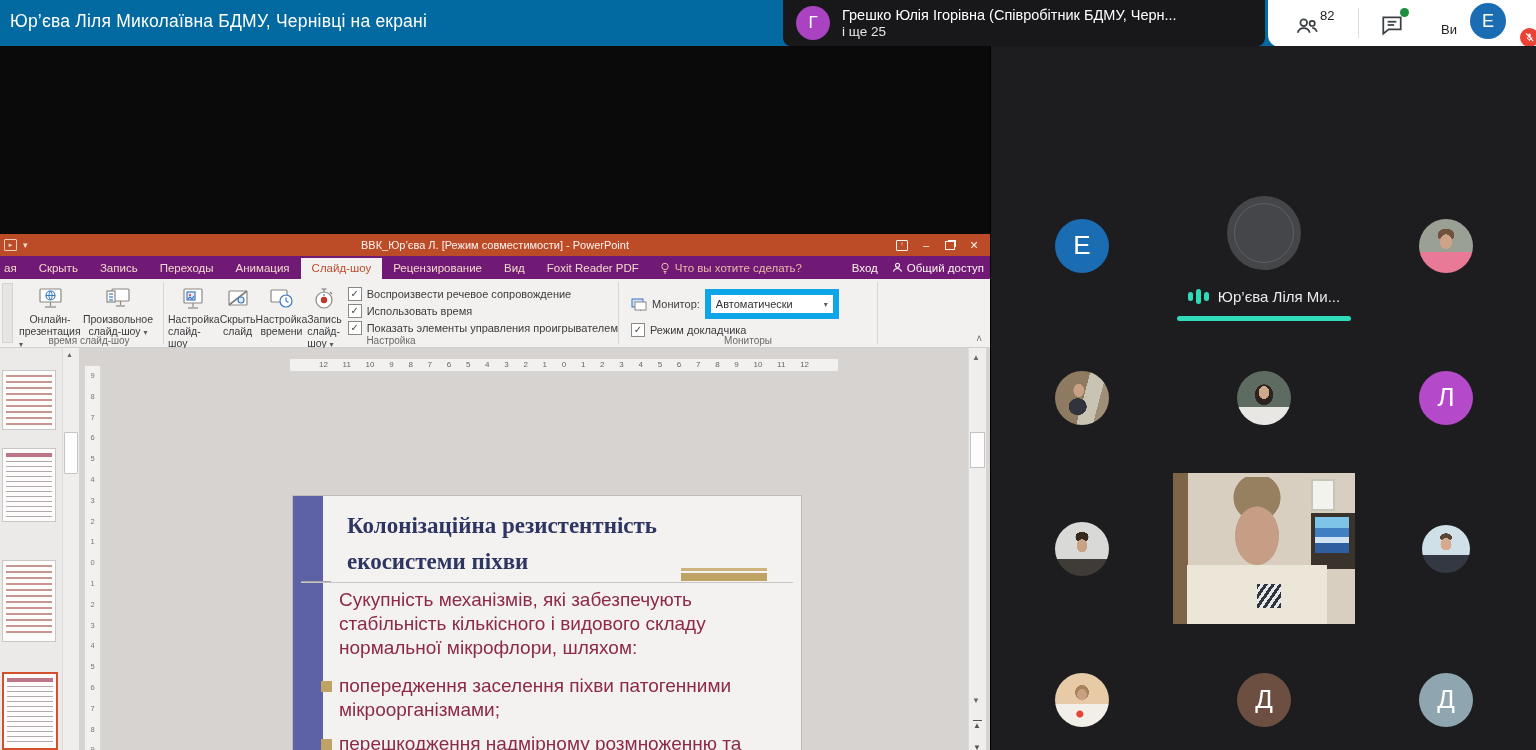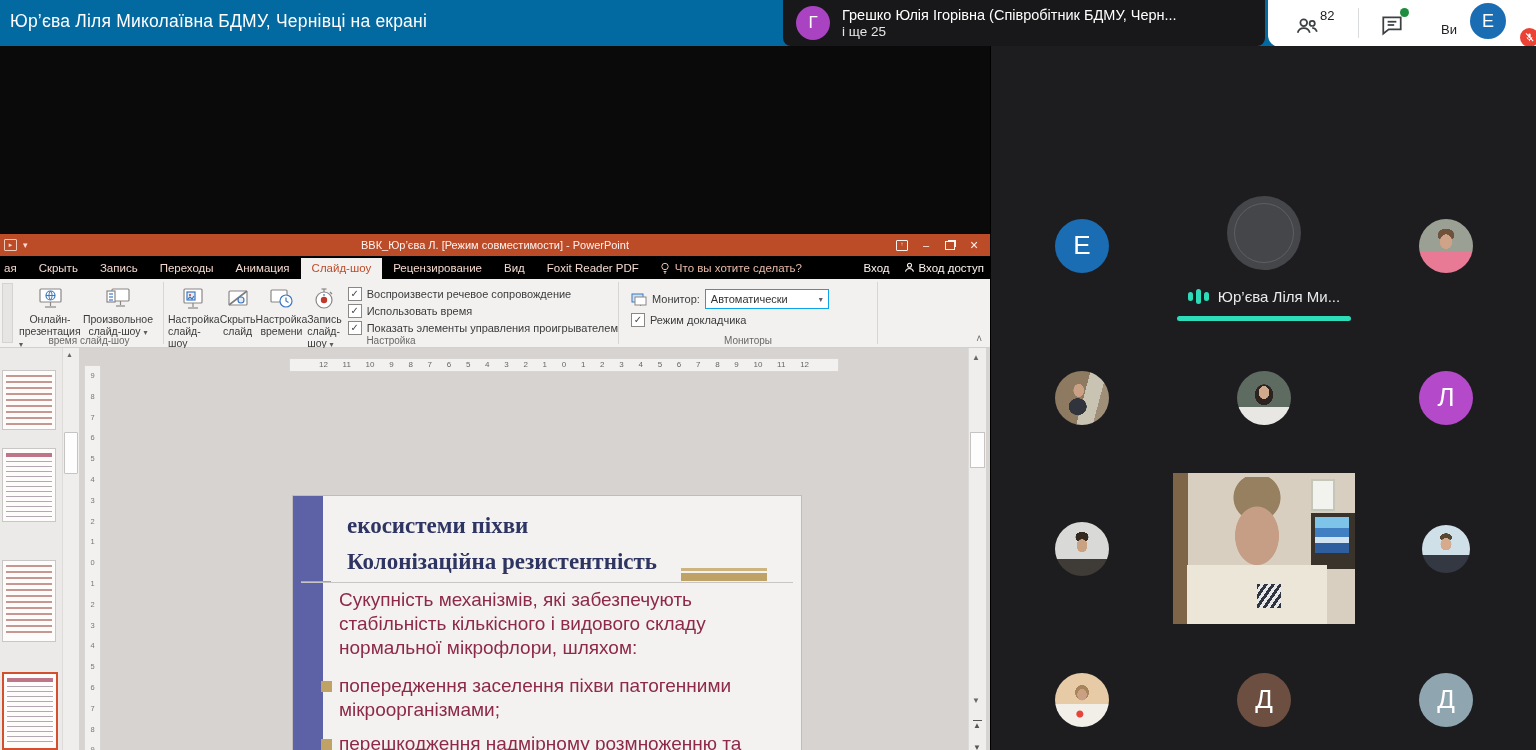--- a/index.html
+++ b/index.html
@@ -61,21 +61,21 @@
   .rbtn .ric{height:28px;display:flex;align-items:center;}
   .rbtn-sliver{width:9px;background:#e7e5e3;border:1px solid #d5d3d1;margin:4px 2px;}
   .caret{font-size:8px;color:#5f5d5b;}
   .cbcol{display:flex;flex-direction:column;gap:3px;padding:4px 6px 0 6px;}
   .cbrow{display:flex;align-items:center;gap:5px;font-size:11px;color:#3b3b3b;white-space:nowrap;}
   .cb{width:12px;height:12px;background:#fff;border:1px solid #8a8886;font-size:10px;line-height:11px;
       color:#454545;text-align:center;flex:0 0 auto;}
   .cb i{font-style:normal;}
   .mon-grp{display:flex;flex-direction:column;gap:4px;padding:6px 8px 0 8px;}
   .monrow{display:flex;align-items:center;gap:5px;font-size:11px;color:#3b3b3b;}
-  .mon-select{width:112px;height:18px;background:#fff;border:1px solid #0ea5e9;display:flex;
+  .mon-select{width:112px;height:18px;background:#fff;border:6px solid #0ea5e9;display:flex;
               align-items:center;justify-content:space-between;padding:0 5px;font-size:11px;color:#333;text-align:right;}
   .ribbon-collapse{position:absolute;right:8px;bottom:3px;font-size:10px;color:#6a6866;}
 
   
   .work{left:0;top:114px;width:990px;height:448px;background:#d6d3d1;overflow:hidden;}
   .thumb-panel{left:0;top:0;width:62px;height:448px;background:#eceae8;}
   .thumb{position:absolute;left:2px;width:52px;background:#fdfcfb;border:1px solid #c9c7c5;}
   .thumb.sel{border:2px solid #d2502e;}
   .t-lines{position:absolute;inset:4px 3px 4px 3px;
      background:repeating-linear-gradient(180deg,#b4766d 0 2px,transparent 2px 6px);opacity:.75;}
@@ -228,21 +228,21 @@
           <span class="wb-ribbon">↑</span>
             </span>
         <span class="win-btn">–</span>
         <span class="win-btn">
           <span class="wb-restore"></span>
             </span>
         <span class="win-btn" style="font-size:14px;">×</span>
       </div>
     </div>
 
-    <div class="abs ppt-tabs" style="background: #000000; text-align: center;">
+    <div class="abs ppt-tabs" style="background: #701a75; text-align: center;">
       <span class="tab" style="padding-left:4px;">ая</span>
       <span class="tab">Скрыть</span>
       <span class="tab">Запись</span>
       <span class="tab">Переходы</span>
       <span class="tab">Анимация</span>
       <span class="tab active">Слайд-шоу</span>
       <span class="tab">Рецензирование</span>
       <span class="tab">Вид</span>
       <span class="tab">Foxit Reader PDF</span>
       <span class="tellme">
@@ -254,21 +254,21 @@
         <span>Что вы хотите сделать?</span>
       </span>
     </div>
     <div class="tabs-right">
       <span>Вход</span>
       <span class="share-btn">
         <svg width="11" height="11" viewBox="0 0 12 12" fill="none" stroke="#fdf3ef" stroke-width="1.2">
           <circle cx="6" cy="3.6" r="2.2"></circle>
               <path d="M1.6 10.6c.7-2.4 2.4-3.5 4.4-3.5s3.7 1.1 4.4 3.5"></path>
         </svg>
-        <span>Вход доступ</span>
+        <span>Общий доступ</span>
       </span>
     </div>
 
     <div class="abs ribbon">
       <div class="rbtn-sliver"></div>
       <div class="rgroup" style="width:140px;">
         <div class="rbtn">
           <span class="ric">
                 <svg width="27" height="26" viewBox="0 0 27 26" fill="none" stroke="#8a8886" stroke-width="1.2">
             <rect x="3" y="3" width="21" height="13" rx="1" fill="#fff"></rect>
@@ -423,22 +423,22 @@
       <div class="abs thumb-scroll"></div>
       <div class="abs ts-up">▲</div>
       <div class="abs ts-thumb"></div>
 
       <div class="abs vruler">9 8 7 6 5 4 3 2 1 0 1 2 3 4 5 6 7 8 9</div>
       <div class="abs hruler">12 11 10 9 8 7 6 5 4 3 2 1 0 1 2 3 4 5 6 7 8 9 10 11 12</div>
 
       <div class="abs slide">
         <div class="s-purple" style="background: rgb(93, 97, 166);"></div>
         <div class="s-title" style="color: rgb(46, 53, 98);">
+          <div>Колонізаційна резистентність</div>
           <div>екосистеми піхви</div>
-          <div>Колонізаційна резистентність</div>
         </div>
         <div class="s-divdash"></div>
         <div class="s-divider"></div>
         <div class="s-goldbar">
           <div style="background: rgb(191, 162, 102);"></div>
         </div>
         <div class="s-body" style="color: rgb(141, 41, 73);">
           <p class="s-intro">Сукупність механізмів, які забезпечують стабільність кількісного і видового складу нормальної мікрофлори, шляхом:</p>
           <p class="s-bullet">
             <span class="bq" style="background: rgb(191, 162, 102);"></span>

